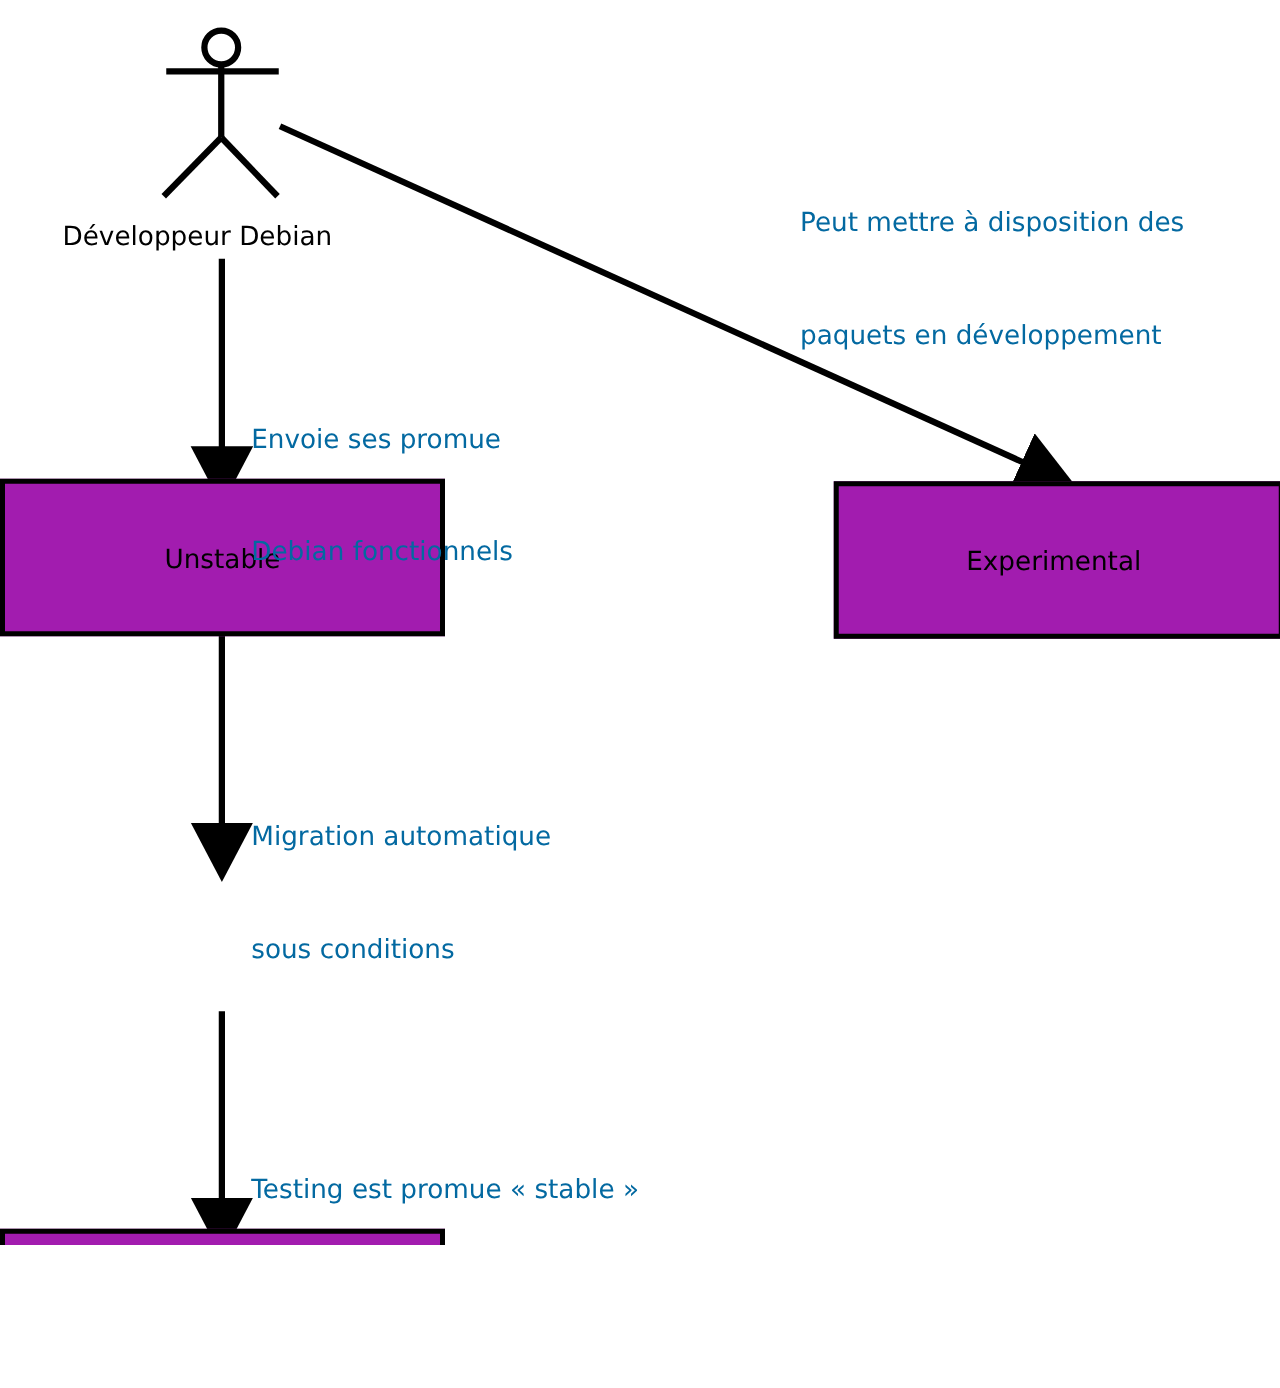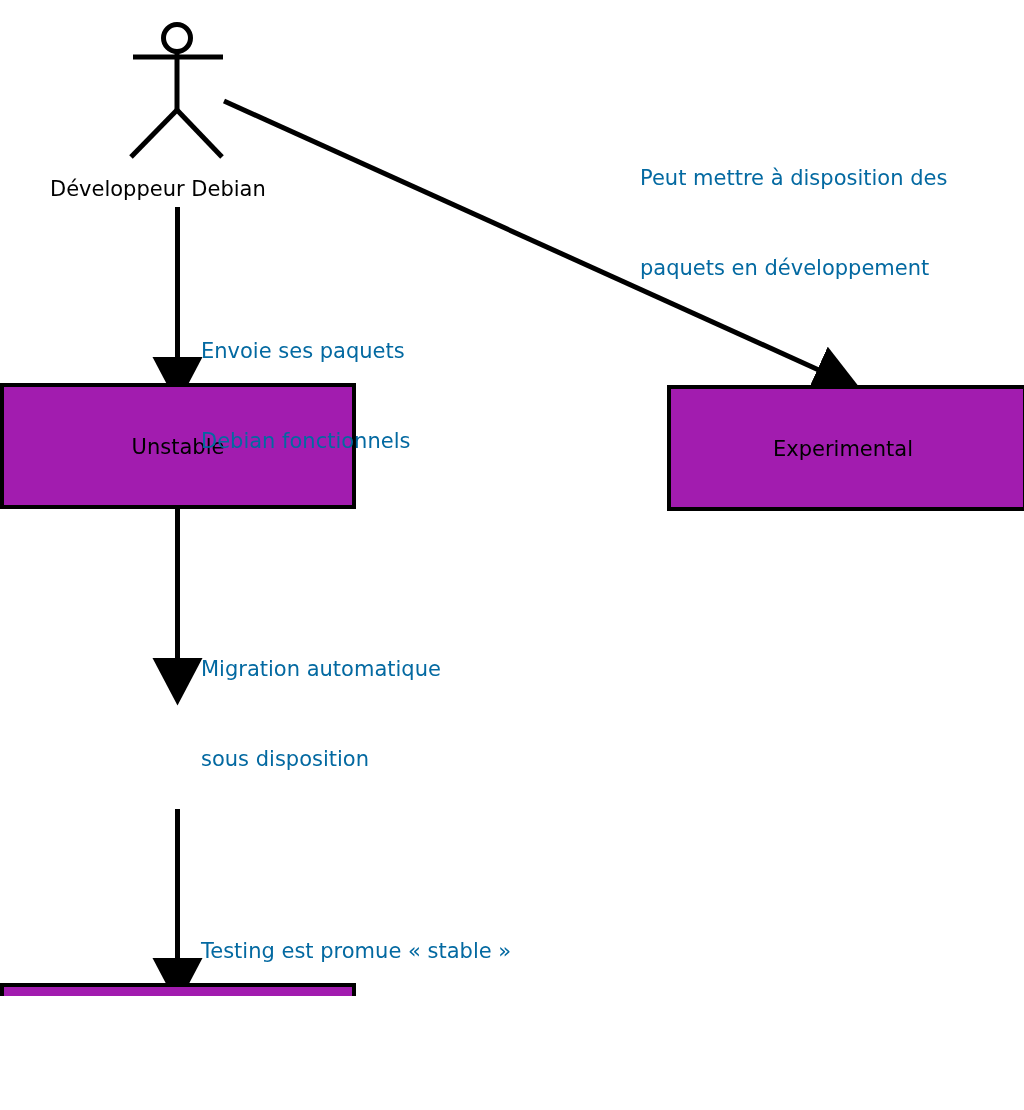--- a/index.html
+++ b/index.html
@@ -111,26 +111,26 @@
   <div class="node-box" style="left:0px; top:983px; width:356px; height:126px;">
     <span class="node-label" style="margin-top:50px;">Stable</span>
   </div>
 
   <div class="edge-label" style="left:640px; top:103px; width:360px;">
     <div>Peut mettre à disposition des</div>
     <div>paquets en développement</div>
   </div>
 
   <div class="edge-label" style="left:201px; top:276px;">
-    <div>Envoie ses paquets</div>
+    <div>Envoie ses promue</div>
     <div>Debian fonctionnels</div>
   </div>
 
   <div class="edge-label" style="left:201px; top:594px;">
     <div>Migration automatique</div>
-    <div>sous disposition</div>
+    <div>sous conditions</div>
   </div>
 
   <div class="edge-label" style="left:201px; top:876px;">
     <div>Testing est promue « stable »</div>
   </div>
 
 </div>
 
 </body></html>

